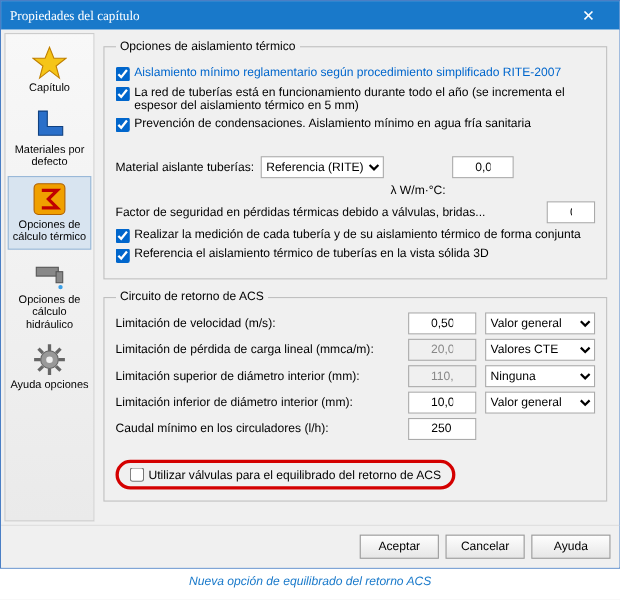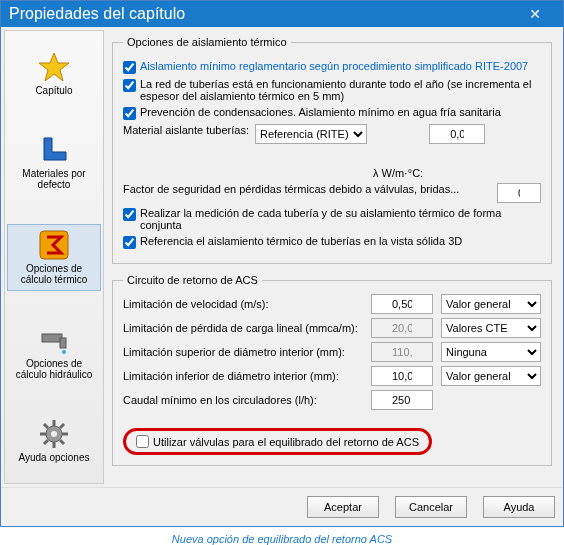--- a/index.html
+++ b/index.html
@@ -1,40 +1,40 @@
 <!DOCTYPE html>
 <html><head>
 <meta charset="utf-8">
 <style>
 * { box-sizing: border-box; margin: 0; padding: 0; font-family: 'Segoe UI', Tahoma, sans-serif; }
 body { background: #fff; font-size: 11px; color: #000; }
 .window { width: 564px; border: 1px solid #4a7fc5; }
 .titlebar { background: #1979ca; color: #fff; height: 26px; display: flex; align-items: center; padding: 0 8px; }
-.titlebar .title { flex: 1; font-size: 16px; }
+.titlebar .title { flex: 1; font-size: 12px; font-family: Liberation Serif, serif; }
 .titlebar .close { width: 40px; height: 20px; display: flex; align-items: center; justify-content: center; font-size: 14px; }
 .content { display: flex; background: #f0f0f0; padding: 3px; }
-.sidebar { width: 100px; background: linear-gradient(#f8f8f8,#eaeaea); border: 1px solid #ccc; display: flex; flex-direction: column; align-items: center; padding: 16px 2px; gap: 2px; justify-content: space-between; }
+.sidebar { width: 82px; background: linear-gradient(#f8f8f8,#eaeaea); border: 1px solid #ccc; display: flex; flex-direction: column; align-items: center; padding: 6px 2px; gap: 2px; }
 .sidebar-item { display: flex; flex-direction: column; align-items: center; width: 100%; padding: 4px 2px; text-align: center; font-size: 10px; line-height: 1.15; cursor: pointer; }
 .sidebar-item.sel { background: #d8e4f0; border: 1px solid #99b8d8; }
 .sidebar-item .icon { width: 32px; height: 32px; margin-bottom: 2px; }
 .main { flex: 1; background: #f0f0f0; padding: 6px 8px 8px 8px; }
 fieldset { border: 1px solid #c0c0c0; padding: 8px 10px 10px 10px; margin-bottom: 10px; background: #f0f0f0; }
 legend { font-size: 11px; padding: 0 4px; color: #000; }
-.row { display: flex; margin: 4px 0; gap: 6px; }
+.row { display: flex; align-items: center; margin: 4px 0; gap: 6px; }
 .chk { display: flex; align-items: flex-start; gap: 4px; margin: 4px 0; font-size: 11px; }
 .chk input { margin-top: 1px; accent-color: #0066cc; }
 .chk span { flex: 1; }
 .chk a { color: #0066cc; text-decoration: none; }
 .label { font-size: 11px; }
 select.combo { font-size: 11px; height: 20px; border: 1px solid #aaa; background: #fff; }
 input.num { font-size: 11px; height: 20px; border: 1px solid #aaa; padding: 1px 20px; text-align: left; }
 input.num[disabled] { background: #f0f0f0; color: #888; }
 .grid { display: grid; grid-template-columns: 1fr 62px 100px; gap: 4px 8px; align-items: center; }
 .grid .label { font-size: 11px; }
-.bottombar { display: flex; justify-content: flex-end; gap: 16px; padding: 8px; border-top: 1px solid #ddd; background: #f0f0f0; }
+.bottombar { display: flex; justify-content: flex-end; gap: 6px; padding: 8px; border-top: 1px solid #ddd; background: #f0f0f0; }
 .btn { min-width: 72px; height: 22px; font-size: 11px; border: 1px solid #999; background: linear-gradient(#fefefe,#e6e6e6); cursor: pointer; }
 .caption { text-align: center; color: #1979ca; font-style: italic; font-size: 11px; padding: 6px 0; }
 .highlight { border: 3px solid #d40000; border-radius: 14px; padding: 4px 10px; display: inline-flex; align-items: center; gap: 4px; }
 .lambda { font-size: 11px; margin-top: 43px; }
 </style>
 </head>
 <body>
 
 <div class="window">
   <div class="titlebar">

